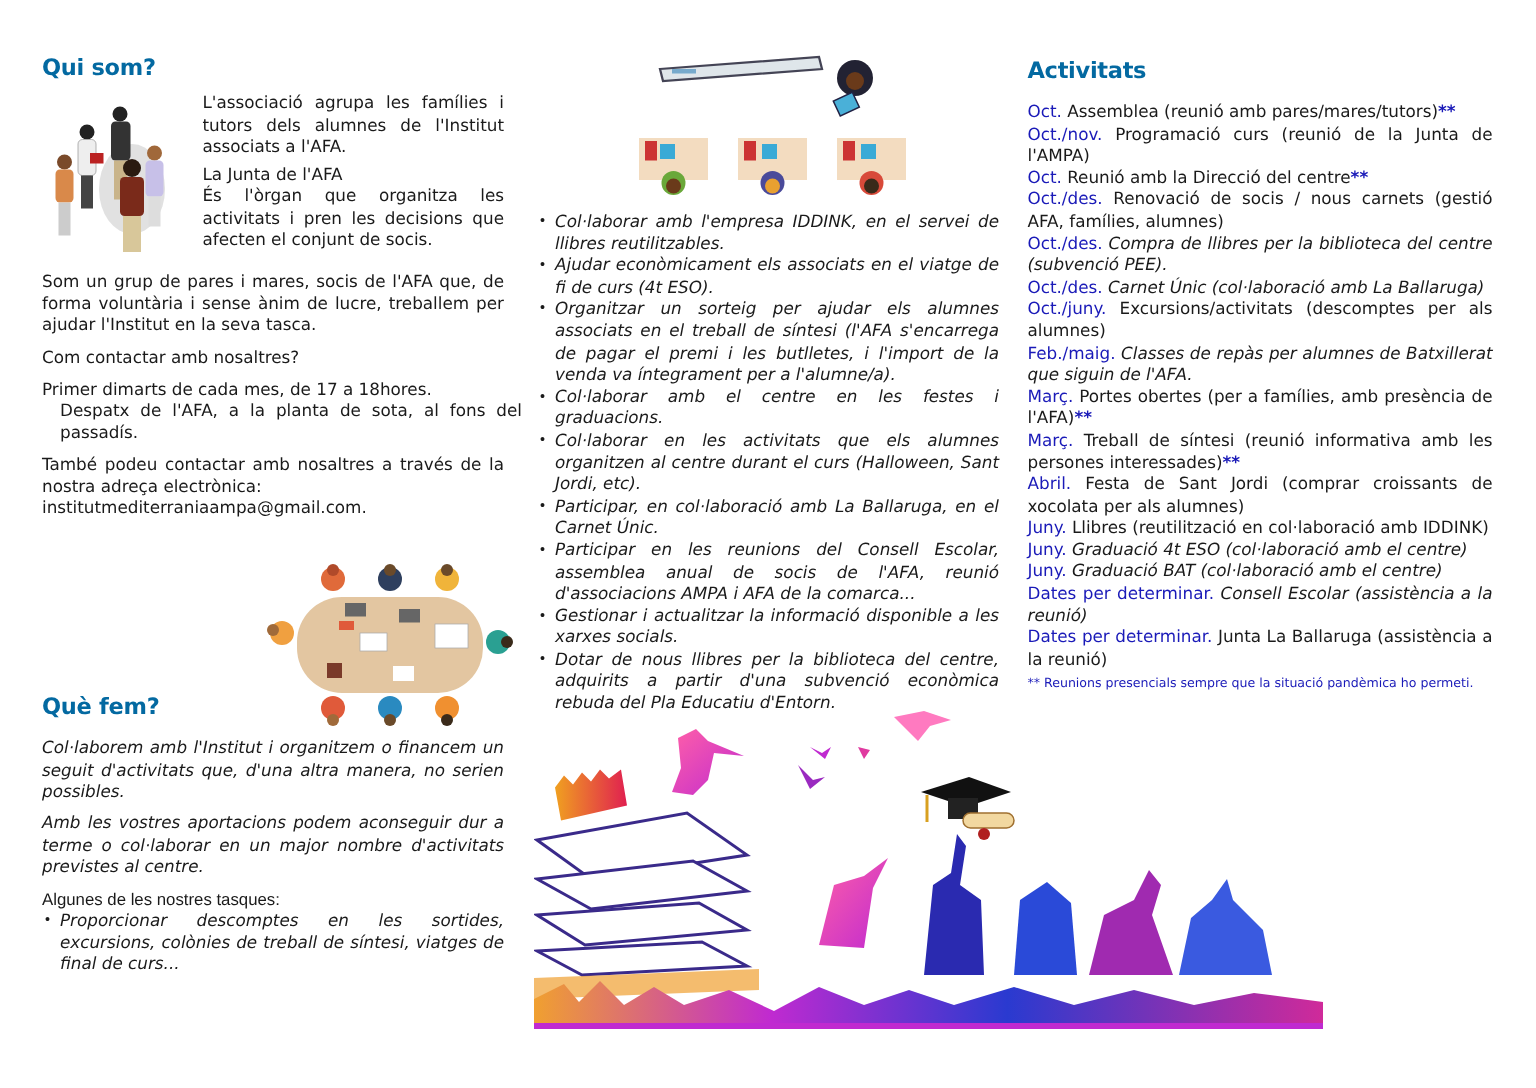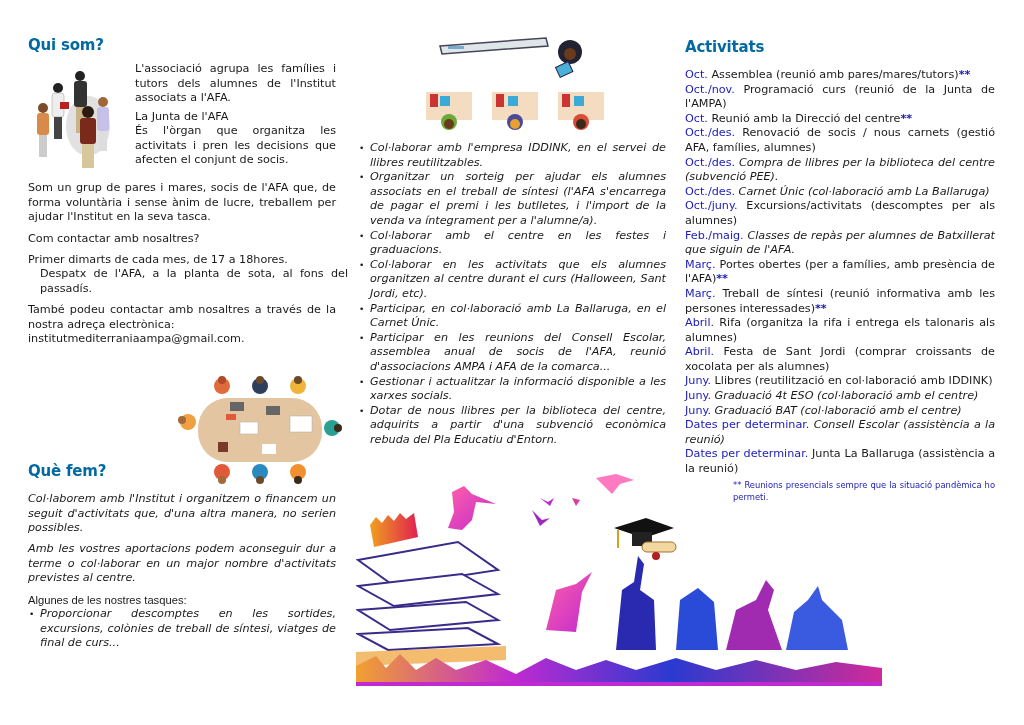--- a/index.html
+++ b/index.html
@@ -121,20 +121,21 @@
       <rect x="140" y="58" width="46" height="28" fill="#f3dcc0"></rect>
         <rect x="144" y="60" width="8" height="13" fill="#c33"></rect>
         <rect x="156" y="62" width="10" height="10" fill="#3aaad6"></rect>
       <circle cx="163" cy="88" r="8" fill="#d84a3a"></circle>
         <circle cx="163" cy="90" r="5" fill="#3a2a1a"></circle>
     </g>
   </svg>
 
   <ul class="blk bul" style="top:141px;left:0;width:308px;">
     <li>Col·laborar amb l'empresa IDDINK, en el servei de llibres reutilitzables.</li>
+    <li>Ajudar econòmicament els associats en el viatge de fi de curs (4t ESO).</li>
     <li>Organitzar un sorteig per ajudar els alumnes associats en el treball de síntesi (l'AFA s'encarrega de pagar el premi i les butlletes, i l'import de la venda va íntegrament per a l'alumne/a).</li>
     <li>Col·laborar amb el centre en les festes i graduacions.</li>
     <li>Col·laborar en les activitats que els alumnes organitzen al centre durant el curs (Halloween, Sant Jordi, etc).</li>
     <li>Participar, en col·laboració amb La Ballaruga, en el Carnet Únic.</li>
     <li>Participar en les reunions del Consell Escolar, assemblea anual de socis de l'AFA, reunió d'associacions AMPA i AFA de la comarca...</li>
     <li>Gestionar i actualitzar la informació disponible a les xarxes socials.</li>
     <li>Dotar de nous llibres per la biblioteca del centre, adquirits a partir d'una subvenció econòmica rebuda del Pla Educatiu d'Entorn.</li>
   </ul>
 </div>
 
@@ -200,22 +201,21 @@
       <div><span class="m">Oct.</span><span> Assemblea (reunió amb pares/mares/tutors)</span><span class="st">**</span></div>
       <div><span class="m">Oct./nov.</span><span> Programació curs (reunió de la Junta de l'AMPA)</span><span class="st"></span></div>
       <div><span class="m">Oct.</span><span> Reunió amb la Direcció del centre</span><span class="st">**</span></div>
       <div><span class="m">Oct./des.</span><span> Renovació de socis / nous carnets (gestió AFA, famílies, alumnes)</span><span class="st"></span></div>
       <div><span class="m">Oct./des.</span><span style="font-style: italic;"> Compra de llibres per la biblioteca del centre (subvenció PEE).</span><span class="st"></span></div>
       <div><span class="m">Oct./des.</span><span style="font-style: italic;"> Carnet Únic (col·laboració amb La Ballaruga)</span><span class="st"></span></div>
       <div><span class="m">Oct./juny.</span><span> Excursions/activitats (descomptes per als alumnes)</span><span class="st"></span></div>
       <div><span class="m">Feb./maig.</span><span style="font-style: italic;"> Classes de repàs per alumnes de Batxillerat que siguin de l'AFA.</span><span class="st"></span></div>
       <div><span class="m">Març.</span><span> Portes obertes (per a famílies, amb presència de l'AFA)</span><span class="st">**</span></div>
       <div><span class="m">Març.</span><span> Treball de síntesi (reunió informativa amb les persones interessades)</span><span class="st">**</span></div>
-      <div><span class="m">Abril.</span><span> Rifa (organitza la rifa i entrega els talonaris als alumnes)</span><span class="st"></span></div>
       <div><span class="m">Abril.</span><span> Festa de Sant Jordi (comprar croissants de xocolata per als alumnes)</span><span class="st"></span></div>
       <div><span class="m">Juny.</span><span> Llibres (reutilització en col·laboració amb IDDINK)</span><span class="st"></span></div>
       <div><span class="m">Juny.</span><span style="font-style: italic;"> Graduació 4t ESO (col·laboració amb el centre)</span><span class="st"></span></div>
       <div><span class="m">Juny.</span><span style="font-style: italic;"> Graduació BAT (col·laboració amb el centre)</span><span class="st"></span></div>
       <div><span class="m">Dates per determinar.</span><span style="font-style: italic;"> Consell Escolar (assistència a la reunió)</span><span class="st"></span></div>
       <div><span class="m">Dates per determinar.</span><span> Junta La Ballaruga (assistència a la reunió)</span><span class="st"></span></div>
-      <div class="foot" style="margin-top: 2px; margin-left: 48px;">** Reunions presencials sempre que la situació pandèmica ho permeti.</div>
+      <div class="foot" style="margin-top: 2px;">** Reunions presencials sempre que la situació pandèmica ho permeti.</div>
     </div>
 </div>
 
 </body></html>

